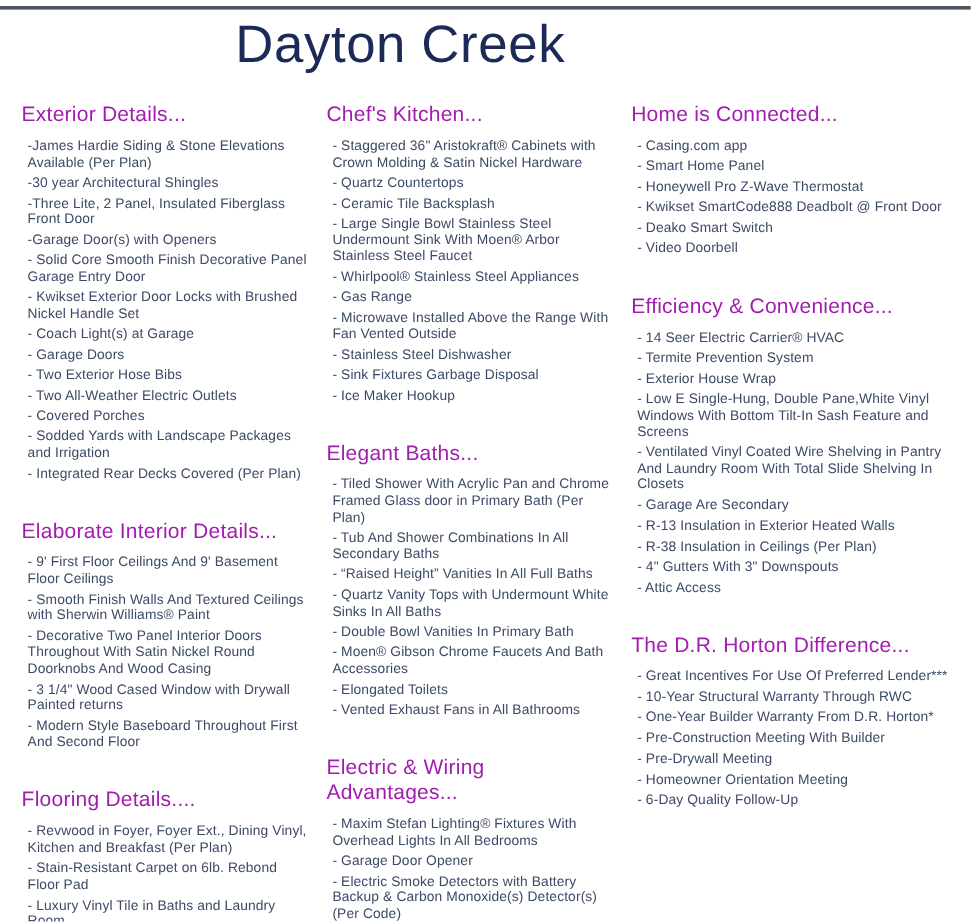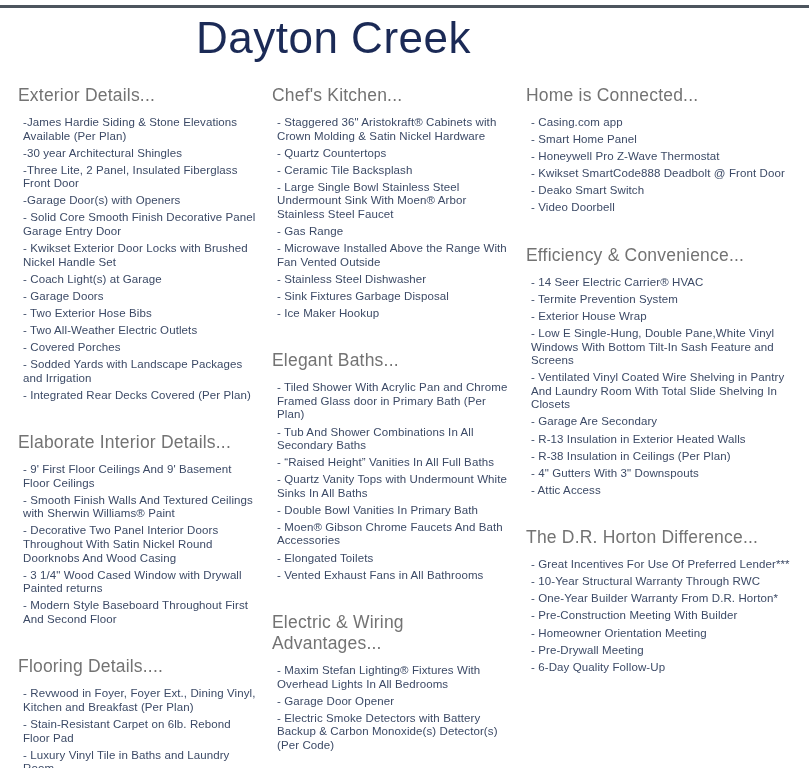--- a/index.html
+++ b/index.html
@@ -40,21 +40,21 @@
     column-gap: 14px;
     padding: 22px 0 0 18px;
     align-items: start;
   }
   .section { margin: 0 0 30px 0; }
   .section h2 {
     margin: 0 0 10px 0;
     font-size: 17.5px;
     font-weight: 500;
     letter-spacing: 0.2px;
-    color: #737373;
+    color: #a21caf;
   }
   .feature-list {
     list-style: none;
     margin: 0;
     padding: 0 0 0 5px;
   }
   .feature-list li {
     font-size: 11.5px;
     line-height: 1.18;
     color: #3c4a66;
@@ -112,20 +112,21 @@
     </div>
 
     <div class="col">
       <div class="section">
         <h2>Chef's Kitchen...</h2>
         <ul class="feature-list">
             <li>- Staggered 36" Aristokraft® Cabinets with Crown Molding &amp; Satin Nickel Hardware</li>
             <li>- Quartz Countertops</li>
             <li>- Ceramic Tile Backsplash</li>
             <li>- Large Single Bowl Stainless Steel Undermount Sink With Moen® Arbor Stainless Steel Faucet</li>
+            <li>- Whirlpool® Stainless Steel Appliances</li>
             <li>- Gas Range</li>
             <li>- Microwave Installed Above the Range With Fan Vented Outside</li>
             <li>- Stainless Steel Dishwasher</li>
             <li>- Sink Fixtures Garbage Disposal</li>
             <li>- Ice Maker Hookup</li>
           </ul>
       </div>
       <div class="section">
         <h2>Elegant Baths...</h2>
         <ul class="feature-list">
@@ -176,21 +177,21 @@
             <li>- Attic Access</li>
           </ul>
       </div>
       <div class="section">
         <h2>The D.R. Horton Difference...</h2>
         <ul class="feature-list">
             <li>- Great Incentives For Use Of Preferred Lender***</li>
             <li>- 10-Year Structural Warranty Through RWC</li>
             <li>- One-Year Builder Warranty From D.R. Horton*</li>
             <li>- Pre-Construction Meeting With Builder</li>
+            <li>- Pre-Drywall Meeting</li>
             <li>- Homeowner Orientation Meeting</li>
-            <li>- Pre-Drywall Meeting</li>
             <li>- 6-Day Quality Follow-Up</li>
           </ul>
       </div>
     </div>
 
   </div>
 </div>
 
 </body></html>

